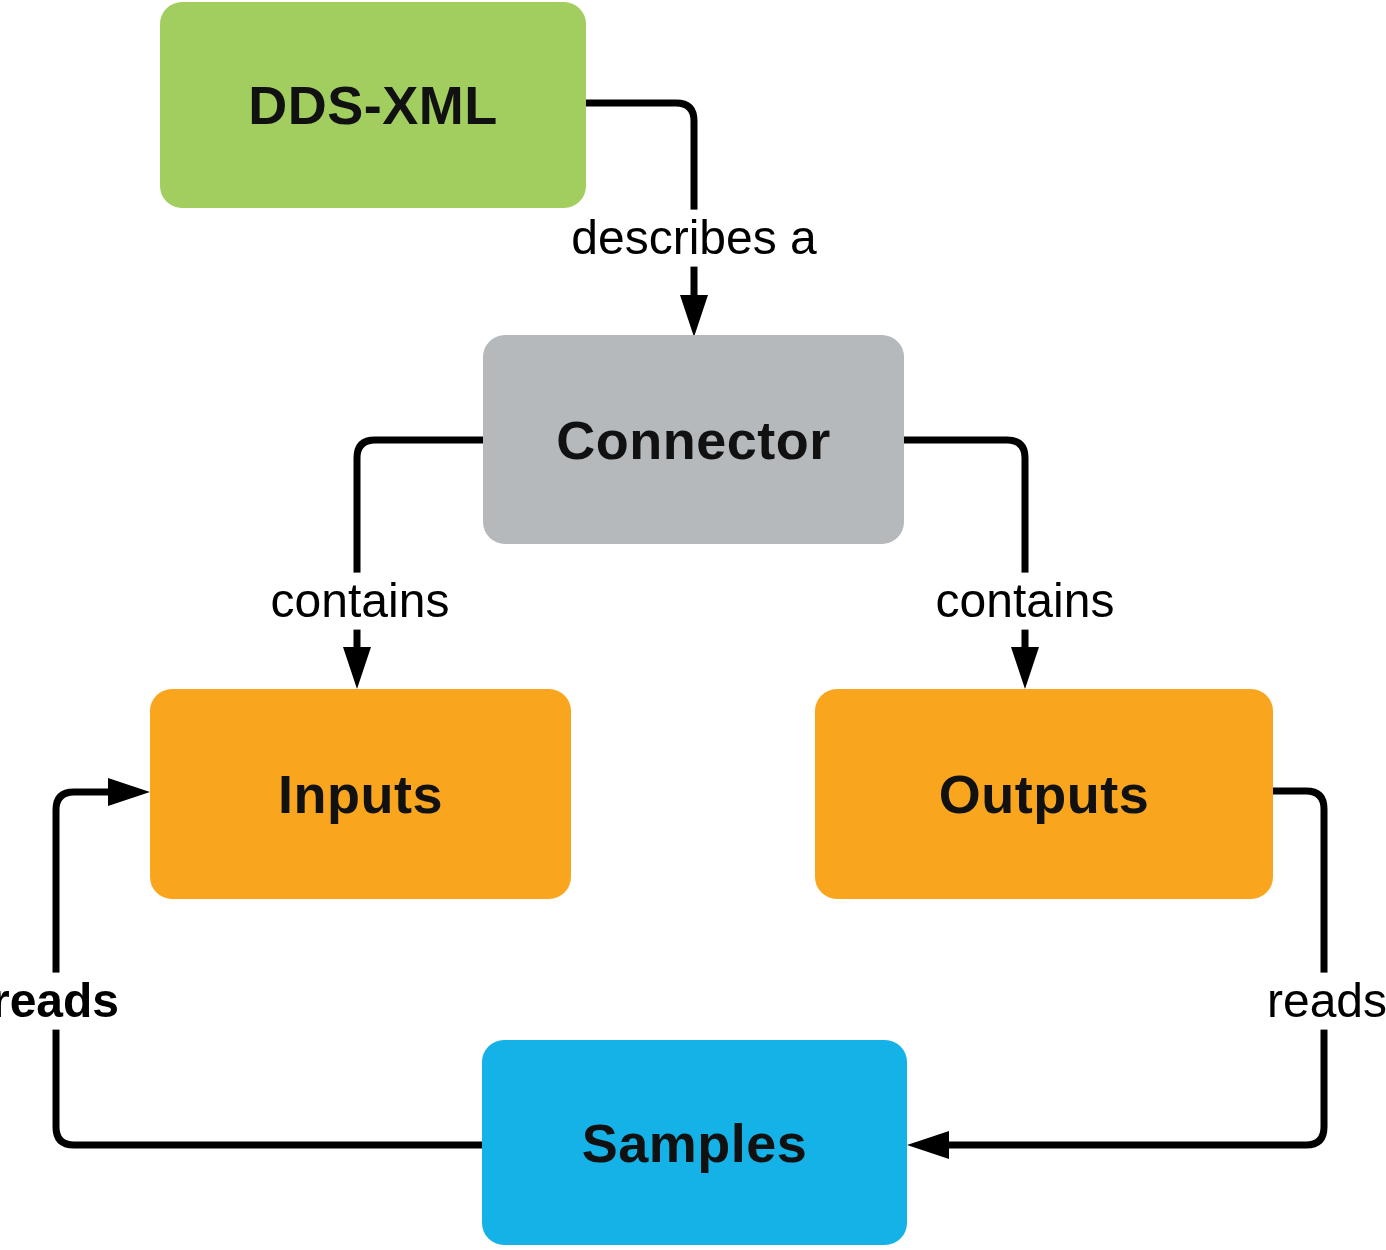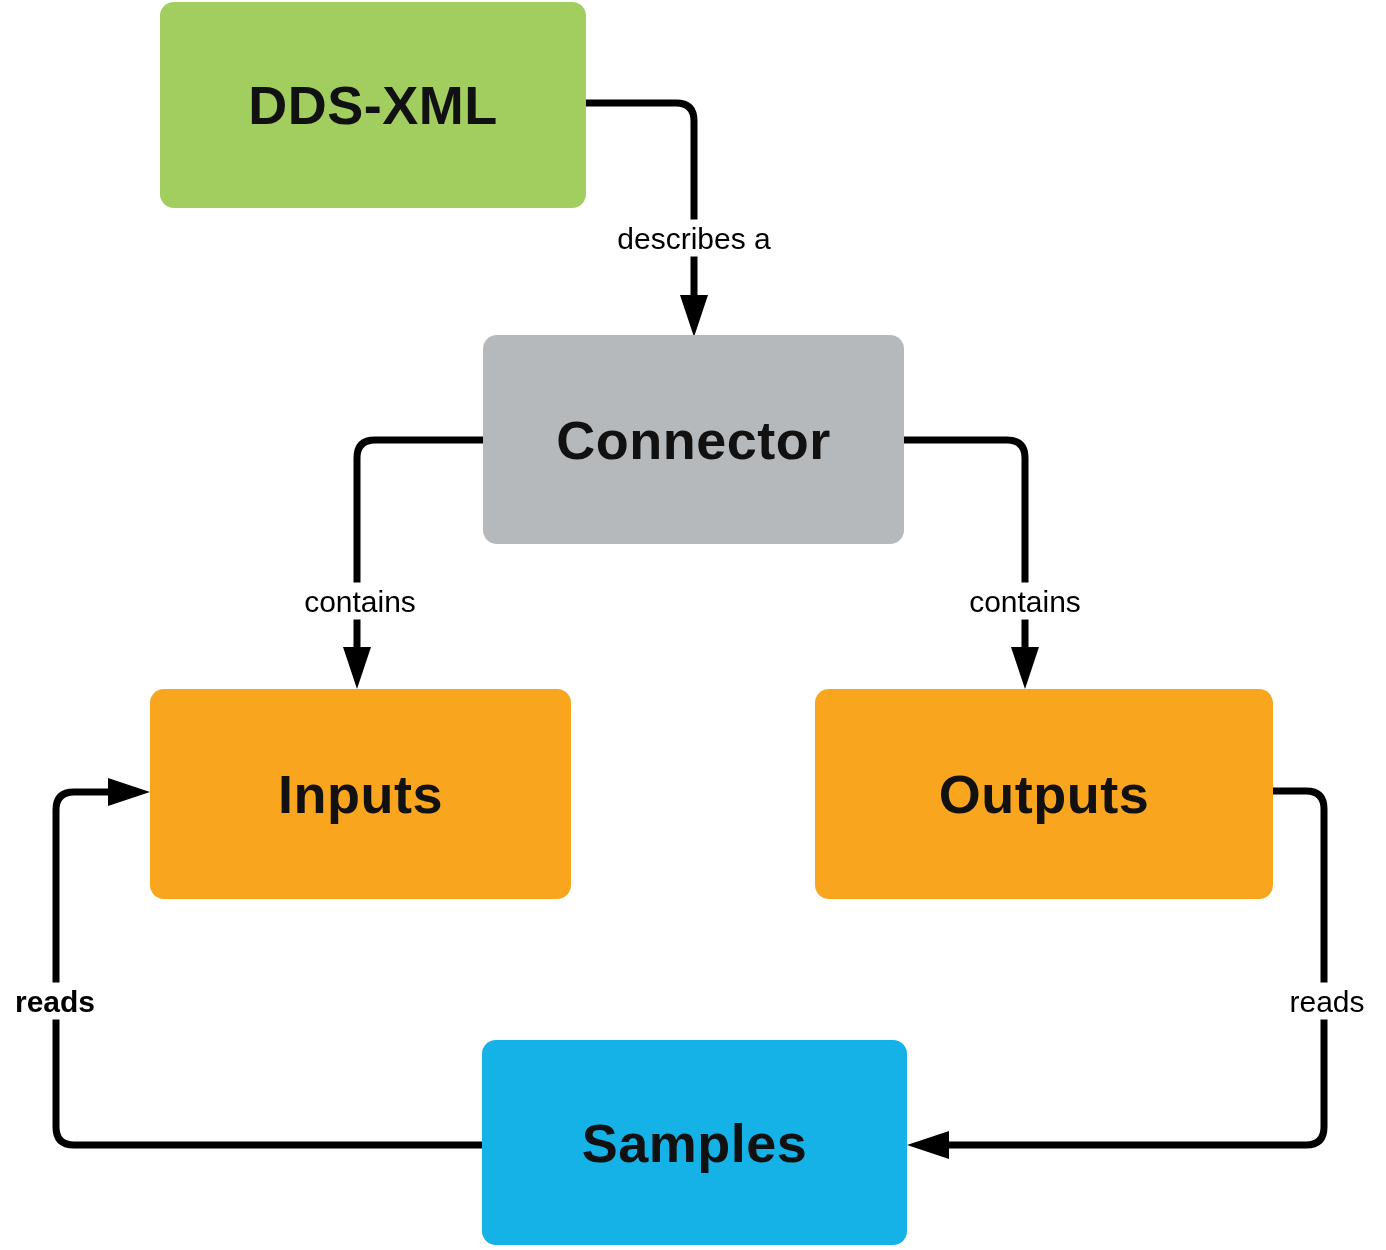--- a/index.html
+++ b/index.html
@@ -20,38 +20,38 @@
     left: 0; top: 0;
     width: 1386px;
     height: 1250px;
     z-index: 0;
   }
   .node {
     position: absolute;
     display: flex;
     align-items: center;
     justify-content: center;
-    border-radius: 14px;
+    border-radius: 22px;
     z-index: 1;
     color: #111111;
     font-size: 54px;
     font-weight: 700;
     letter-spacing: 0.5px;
   }
   .node-dds-xml   { left: 160px; top: 2px;    width: 426px; height: 206px; background: #a2ce60; }
   .node-connector { left: 483px; top: 335px;  width: 421px; height: 209px; background: #b5b9bc; }
   .node-inputs    { left: 150px; top: 689px;  width: 421px; height: 210px; background: #f9a51e; }
   .node-outputs   { left: 815px; top: 689px;  width: 458px; height: 210px; background: #f9a51e; }
   .node-samples   { left: 482px; top: 1040px; width: 425px; height: 205px; background: #14b2e7; }
   .edge-label {
     position: absolute;
     transform: translate(-50%, -50%);
     background: #ffffff;
     color: #000000;
-    font-size: 30px;
+    font-size: 48px;
     font-weight: 400;
     line-height: 1.1;
     padding: 2px 6px;
     white-space: nowrap;
     z-index: 2;
   }
   .lbl-describes { left: 694px;  top: 238px; }
   .lbl-contains-left  { left: 360px;  top: 601px; }
   .lbl-contains-right { left: 1025px; top: 601px; }
   .lbl-writes { left: 1327px; top: 1001px; }

